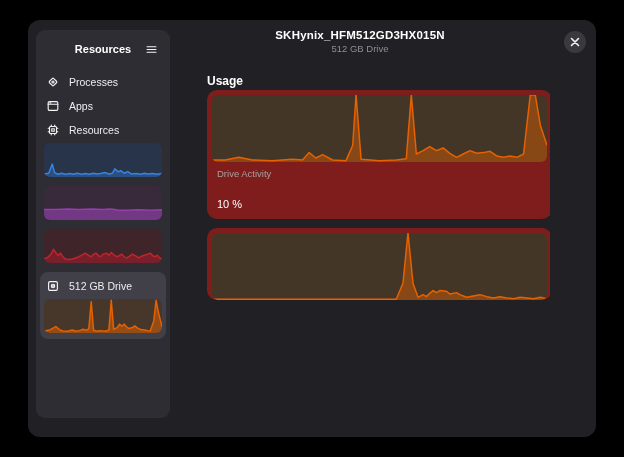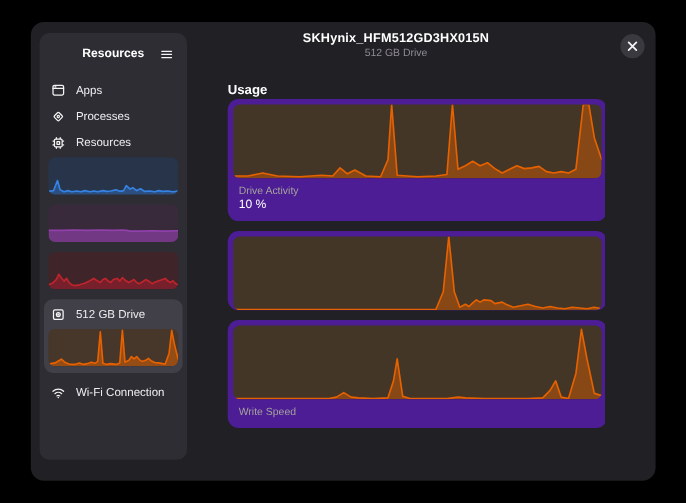--- a/index.html
+++ b/index.html
@@ -30,59 +30,59 @@
   .content { position:absolute; left:142px; top:0; width:380px; height:398px; overflow:hidden; }
   .view-header { position:absolute; left:0; right:0; top:9px; text-align:center; }
   .view-title { color:#fff; font-size:11.5px; font-weight:700; letter-spacing:.2px; }
   .view-subtitle { color:#8f8d94; font-size:9.5px; margin-top:2px; }
   .close-btn { position:absolute; right:10px; top:11px; width:22px; height:22px;
                border-radius:50%; background:#3a393f; border:none; display:flex;
                align-items:center; justify-content:center; cursor:pointer; }
   .section-title { position:absolute; left:37px; top:54px; color:#fff; font-size:12px;
                    font-weight:700; }
   .cards { position:absolute; left:37px; top:70px; width:345px; }
-  .card { background:#4c1d95; border-radius:10px; margin-bottom:9px; overflow:hidden; }
+  .card { background:#7f1d1d; border-radius:10px; margin-bottom:9px; overflow:hidden; }
   .card .big-chart { margin:5px 5px 0 5px; height:67px; border-radius:6px; overflow:hidden; }
   .card .big-chart svg { display:block; }
   .card-meta { padding:6px 10px 9px 10px; }
   .card-label { color:#a5a19c; font-size:9.5px; }
-  .card-value { color:#fff; font-size:11px; margin-top:1px; }
+  .card-value { color:#fff; font-size:11px; margin-top:19px; }
   svg.icon { stroke:#fff; fill:none; stroke-width:1.3; stroke-linecap:round;
              stroke-linejoin:round; opacity:.95; }
 </style>
 </head>
 <body>
 
 <div class="window">
 
   <nav class="sidebar">
     <div class="sb-header">
       <span class="sb-title">Resources</span>
       <button class="menu-btn">
         <svg class="icon" width="13" height="13" viewBox="0 0 16 16">
             <path d="M2.5 4.5h11M2.5 8h11M2.5 11.5h11"></path>
           </svg>
       </button>
     </div>
 
     <div class="sb-item">
       <svg class="icon" width="14" height="14" viewBox="0 0 16 16">
+          <rect x="4.6" y="4.6" width="6.8" height="6.8" rx="1.2" transform="rotate(45 8 8)"></rect>
+          <circle cx="8" cy="8" r="1.2"></circle>
+        </svg>
+      <span>Processes</span>
+    </div>
+
+    <div class="sb-item">
+      <svg class="icon" width="14" height="14" viewBox="0 0 16 16">
           <rect x="2.5" y="3" width="11" height="10" rx="1.5"></rect>
           <path d="M2.5 6h11"></path>
           <path d="M4.5 4.5h1"></path>
         </svg>
       <span>Apps</span>
-    </div>
-
-    <div class="sb-item">
-      <svg class="icon" width="14" height="14" viewBox="0 0 16 16">
-          <rect x="4.6" y="4.6" width="6.8" height="6.8" rx="1.2" transform="rotate(45 8 8)"></rect>
-          <circle cx="8" cy="8" r="1.2"></circle>
-        </svg>
-      <span>Processes</span>
     </div>
 
     <div class="sb-item">
       <svg class="icon" width="14" height="14" viewBox="0 0 16 16">
           <rect x="4" y="4" width="8" height="8" rx="1.2"></rect>
           <rect x="6.6" y="6.6" width="2.8" height="2.8"></rect>
           <path d="M6 2.5v1M10 2.5v1M6 12.5v1M10 12.5v1M2.5 6h1M2.5 10h1M12.5 6h1M12.5 10h1"></path>
         </svg>
       <span>Resources</span>
     </div>
@@ -117,27 +117,20 @@
         <span>512 GB Drive</span>
       </div>
       <div class="mini-chart" style="background: rgb(70, 55, 42);">
           <svg viewBox="0 0 100 100" preserveAspectRatio="none" width="100%" height="100%">
             <polygon points="0,100 0,94 5,91 10,81 13,90 16,94 20,95 24,91 27,95 30,93 33,89 36,92 38,87 40,8 42,92 45,95 48,93 52,95 55,91 57,4 59,89 62,84 64,74 66,80 68,74 70,82 72,87 75,84 77,79 79,85 82,90 85,91 88,93 90,94 93,65 95,4 97,40 100,82 100,100" fill="rgba(230,97,0,0.5)"></polygon>
             <polyline points="0,94 5,91 10,81 13,90 16,94 20,95 24,91 27,95 30,93 33,89 36,92 38,87 40,8 42,92 45,95 48,93 52,95 55,91 57,4 59,89 62,84 64,74 66,80 68,74 70,82 72,87 75,84 77,79 79,85 82,90 85,91 88,93 90,94 93,65 95,4 97,40 100,82" fill="none" stroke="#e66100" stroke-width="1.5" vector-effect="non-scaling-stroke" stroke-linejoin="round"></polyline>
           </svg>
         </div>
     </div>
 
-    <div class="sb-item">
-      <svg class="icon" width="14" height="14" viewBox="0 0 16 16">
-          <path d="M2.5 6.5a8 8 0 0 1 11 0M4.5 9a5.2 5.2 0 0 1 7 0M6.5 11.3a2.4 2.4 0 0 1 3 0"></path>
-          <circle cx="8" cy="13" r="0.8" fill="#fff" stroke="none"></circle>
-        </svg>
-      <span>Wi-Fi Connection</span>
-    </div>
 
   </nav>
 
   <main class="content">
     <header class="view-header">
       <div class="view-title">SKHynix_HFM512GD3HX015N</div>
       <div class="view-subtitle">512 GB Drive</div>
     </header>
 
     <h2 class="section-title">Usage</h2>
@@ -158,32 +151,20 @@
 
       <section class="card">
         <div class="big-chart" style="background: rgb(68, 54, 39);">
             <svg viewBox="0 0 100 100" preserveAspectRatio="none" width="100%" height="100%">
               <polygon points="0,100 0,99 30,99 55,99 57,75 58.5,0 60,75 61.5,96 63,92 64,95 65,90 66,86 67,89 68,86 70,87 71,91 73,89 74,92 76,96 78,94 80,92 82,95 84,97 86,95 88,97 90,98 92,96 94,97 96,98 98,96 100,98 100,100" fill="rgba(230,97,0,0.42)"></polygon>
               <polyline points="0,99 30,99 55,99 57,75 58.5,0 60,75 61.5,96 63,92 64,95 65,90 66,86 67,89 68,86 70,87 71,91 73,89 74,92 76,96 78,94 80,92 82,95 84,97 86,95 88,97 90,98 92,96 94,97 96,98 98,96 100,98" fill="none" stroke="#e66100" stroke-width="1.5" vector-effect="non-scaling-stroke" stroke-linejoin="round"></polyline>
             </svg>
           </div>
       </section>
 
-      <section class="card">
-        <div class="big-chart" style="background: rgb(68, 54, 39);">
-            <svg viewBox="0 0 100 100" preserveAspectRatio="none" width="100%" height="100%">
-              <polygon points="0,100 0,99 20,99 26,99 28,97 30,91 32,97 34,98 38,99 42,98 43.5,75 44.5,45 46,96 48,99 58,99 61,97 63,98 68,99 80,99 84,98 86,88 87.5,75 89,97 91,99 93,65 94.5,5 96,45 98,92 100,95 100,100" fill="rgba(230,97,0,0.42)"></polygon>
-              <polyline points="0,99 20,99 26,99 28,97 30,91 32,97 34,98 38,99 42,98 43.5,75 44.5,45 46,96 48,99 58,99 61,97 63,98 68,99 80,99 84,98 86,88 87.5,75 89,97 91,99 93,65 94.5,5 96,45 98,92 100,95" fill="none" stroke="#e66100" stroke-width="1.5" vector-effect="non-scaling-stroke" stroke-linejoin="round"></polyline>
-            </svg>
-          </div>
-        <div class="card-meta">
-          <div class="card-label">Write Speed</div>
-
-        </div>
-      </section>
 
     </div>
   </main>
 
   <button class="close-btn">
     <svg class="icon" width="10" height="10" viewBox="0 0 10 10" style="stroke-width:1.6">
         <path d="M1.5 1.5l7 7M8.5 1.5l-7 7"></path>
       </svg>
   </button>
 

